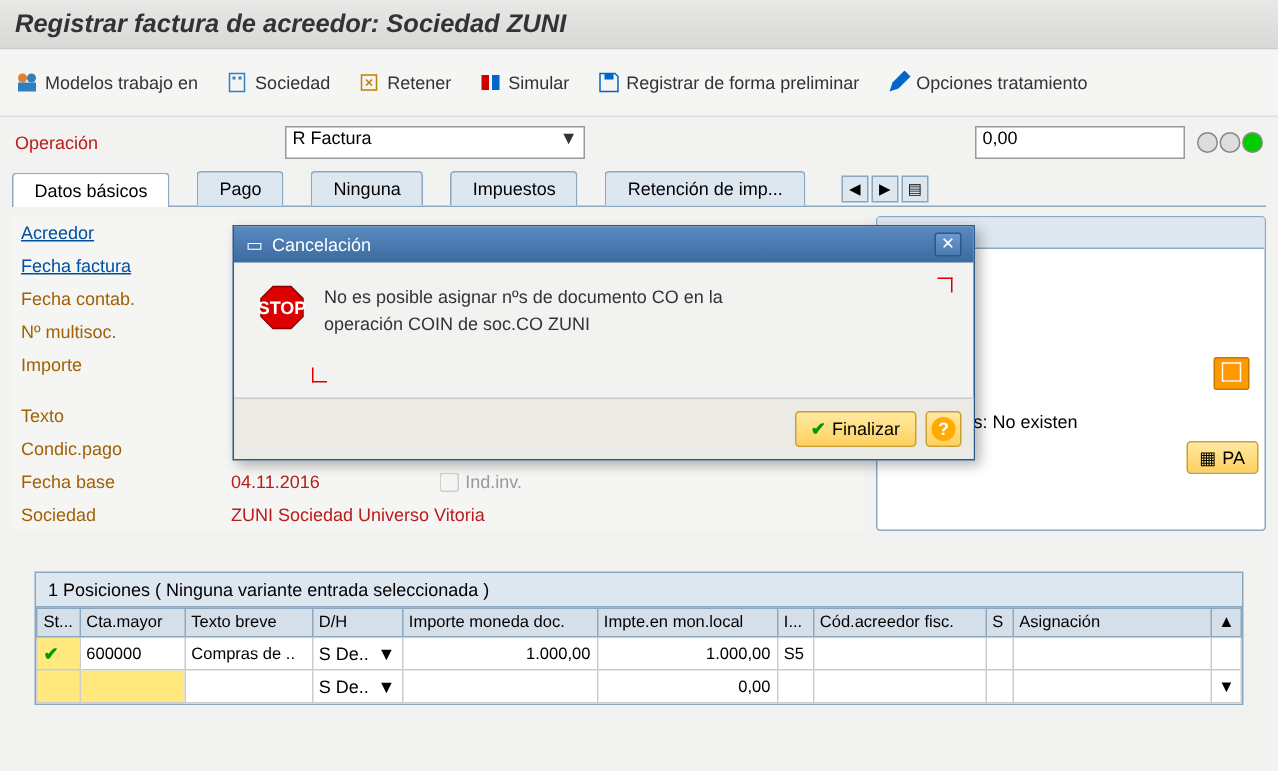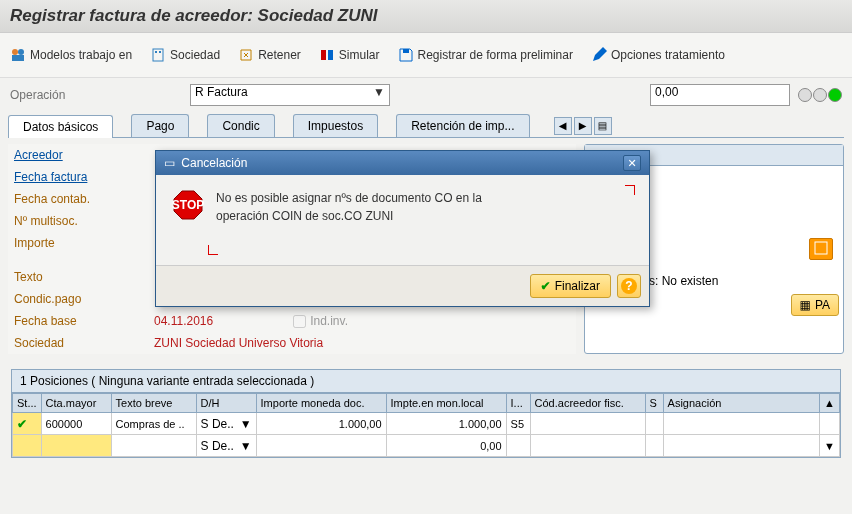--- a/index.html
+++ b/index.html
@@ -3,21 +3,21 @@
 <meta charset="utf-8">
 <style>
 *{box-sizing:border-box;margin:0;padding:0;font-family:Arial,sans-serif;font-size:12px}
 body{background:#f2f2f0;width:852px;height:514px;overflow:hidden;position:relative}
 .title-bar{background:linear-gradient(#e8e8e6,#d8d8d6);padding:6px 10px;border-bottom:1px solid #ccc}
 .title-bar h1{font-size:17px;font-weight:bold;font-style:italic;color:#333}
 .toolbar{background:#f5f5f3;padding:14px 10px;border-bottom:1px solid #ddd;display:flex;gap:18px;align-items:center}
 .toolbar-item{display:flex;align-items:center;gap:4px;cursor:pointer;color:#333}
 .toolbar-item .ico{width:16px;height:16px;display:inline-block}
 .operation-row{display:flex;align-items:center;padding:6px 10px;gap:10px}
-.operation-row label{width:170px;color:#737373}
+.operation-row label{width:170px;color:#b91c1c}
 .select-box{width:200px;height:22px;border:1px solid #999;background:#fff;display:flex;align-items:flex-start;justify-content:space-between;padding:0 4px}
 .select-box .arrow{color:#333}
 .saldo-group{display:flex;align-items:center;gap:8px;margin-left:auto}
 .saldo-input{width:140px;height:22px;border:1px solid #999;background:#fff;padding:0 4px}
 .lights{display:flex;gap:1px}
 .light{width:14px;height:14px;border-radius:50%;border:1px solid #888}
 .light.off{background:#ddd}
 .light.green{background:#0c0}
 .tab-container{margin:2px 8px;position:relative}
 .tab-strip{display:flex;align-items:center;border-bottom:1px solid #8ca7c0}
@@ -31,21 +31,21 @@
 .form-row label{width:140px;color:#a16207}
 .form-row.link label{color:#0050a0;text-decoration:underline;cursor:pointer}
 .form-row .value{color:#b91c1c}
 .checkbox-label{display:flex;align-items:center;gap:4px;color:#999;margin-left:80px}
 .acreedor-panel{width:260px;border:1px solid #8ca7c0;background:#fff;border-radius:3px;padding:4px;position:relative}
 .acreedor-panel h3{background:#dde7f0;padding:3px 6px;margin:-4px -4px 4px -4px;font-weight:normal;color:#333;border-bottom:1px solid #8ca7c0}
 .acreedor-panel .row{display:flex;padding:2px 4px}
 .acreedor-panel .row label{width:100px}
 .orange-btn{position:absolute;right:6px;bottom:6px;width:24px;height:22px;background:#f90;border:1px solid #c70;cursor:pointer;border-radius:2px}
 .pa-btn{float:right;padding:3px 8px;background:linear-gradient(#ffe9a0,#ffd060);border:1px solid #caa030;border-radius:3px;cursor:pointer;display:flex;align-items:center;gap:4px}
-.grid-section{margin:11px;border:1px solid #8ca7c0}
+.grid-section{margin:23px;border:1px solid #8ca7c0}
 .grid-header{background:#dde7f0;padding:4px 8px;border-bottom:1px solid #8ca7c0}
 .grid-table{width:100%;border-collapse:collapse}
 .grid-table th{background:#d4dfe9;border:1px solid #8ca7c0;padding:3px 4px;text-align:left;font-weight:normal;font-size:11px}
 .grid-table td{border:1px solid #ccc;padding:2px 4px;background:#fff;height:22px;font-size:11px}
 .grid-table td.yellow{background:#ffe97f}
 .grid-table .num{text-align:right}
 .check-ico{color:#090;font-weight:bold}
 .scroll-col{width:18px;background:#e0e0e0}
 .dropdown-cell{display:flex;align-items:center;justify-content:space-between}
 
@@ -130,21 +130,21 @@
         <span class="light off"></span>
         <span class="light green"></span>
     </div>
   </div>
 </div>
 
 <div class="tab-container">
   <div class="tab-strip">
     <div class="tab active">Datos básicos</div>
     <div class="tab">Pago</div>
-    <div class="tab">Condic</div>
+    <div class="tab">Ninguna</div>
     <div class="tab">Impuestos</div>
     <div class="tab">Retención de imp...</div>
     <div class="tab-nav">
       <button>◀</button>
       <button>▶</button>
       <button>▤</button>
     </div>
   </div>
 </div>
 

